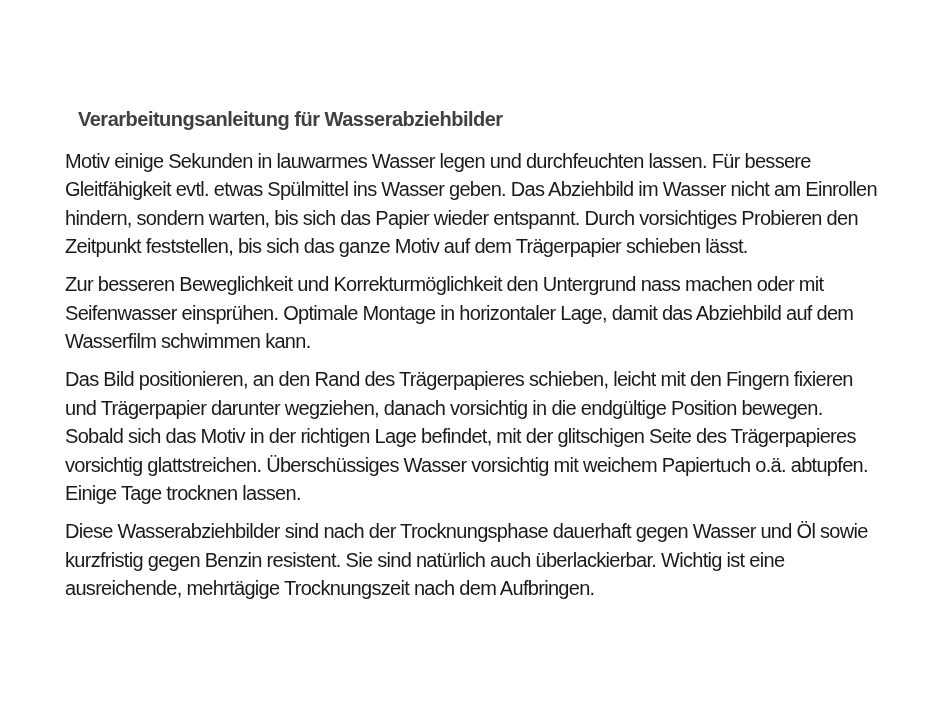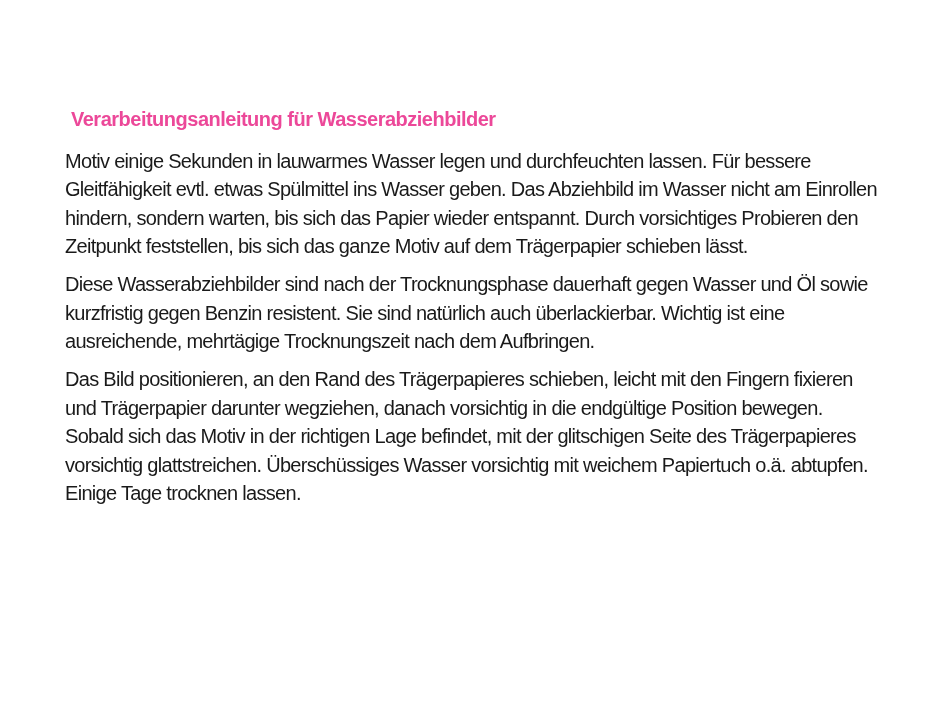--- a/index.html
+++ b/index.html
@@ -19,23 +19,23 @@
       width: 950px;
       height: 713px;
       background: #ffffff;
       padding: 105px 60px 0 65px;
     }
     .doc-title {
       font-size: 20px;
       font-weight: bold;
       line-height: 28.5px;
       letter-spacing: -0.5px;
-      margin: 0 0 13px 6px;
+      margin: 0 0 13px 13px;
       white-space: pre;
-      color: #ec4899;
+      color: #404040;
     }
     .para {
       font-size: 20px;
       font-weight: normal;
       line-height: 28.5px;
       letter-spacing: -0.7px;
       margin: 0 0 9.5px 0;
       white-space: pre;
       color: #1a1a1a;
     }
@@ -44,23 +44,26 @@
 <body>
 
 <div class="page">
   <h1 class="doc-title">Verarbeitungsanleitung für Wasserabziehbilder</h1>
 
   <p class="para">Motiv einige Sekunden in lauwarmes Wasser legen und durchfeuchten lassen. Für bessere
 Gleitfähigkeit evtl. etwas Spülmittel ins Wasser geben. Das Abziehbild im Wasser nicht am Einrollen
 hindern, sondern warten, bis sich das Papier wieder entspannt. Durch vorsichtiges Probieren den
 Zeitpunkt feststellen, bis sich das ganze Motiv auf dem Trägerpapier schieben lässt.</p>
 
-
-  <p class="para">Diese Wasserabziehbilder sind nach der Trocknungsphase dauerhaft gegen Wasser und Öl sowie
-kurzfristig gegen Benzin resistent. Sie sind natürlich auch überlackierbar. Wichtig ist eine
-ausreichende, mehrtägige Trocknungszeit nach dem Aufbringen.</p>
+  <p class="para">Zur besseren Beweglichkeit und Korrekturmöglichkeit den Untergrund nass machen oder mit
+Seifenwasser einsprühen. Optimale Montage in horizontaler Lage, damit das Abziehbild auf dem
+Wasserfilm schwimmen kann.</p>
 
   <p class="para">Das Bild positionieren, an den Rand des Trägerpapieres schieben, leicht mit den Fingern fixieren
 und Trägerpapier darunter wegziehen, danach vorsichtig in die endgültige Position bewegen.
 Sobald sich das Motiv in der richtigen Lage befindet, mit der glitschigen Seite des Trägerpapieres
 vorsichtig glattstreichen. Überschüssiges Wasser vorsichtig mit weichem Papiertuch o.ä. abtupfen.
 Einige Tage trocknen lassen.</p>
+
+  <p class="para">Diese Wasserabziehbilder sind nach der Trocknungsphase dauerhaft gegen Wasser und Öl sowie
+kurzfristig gegen Benzin resistent. Sie sind natürlich auch überlackierbar. Wichtig ist eine
+ausreichende, mehrtägige Trocknungszeit nach dem Aufbringen.</p>
 </div>
 
 </body></html>

